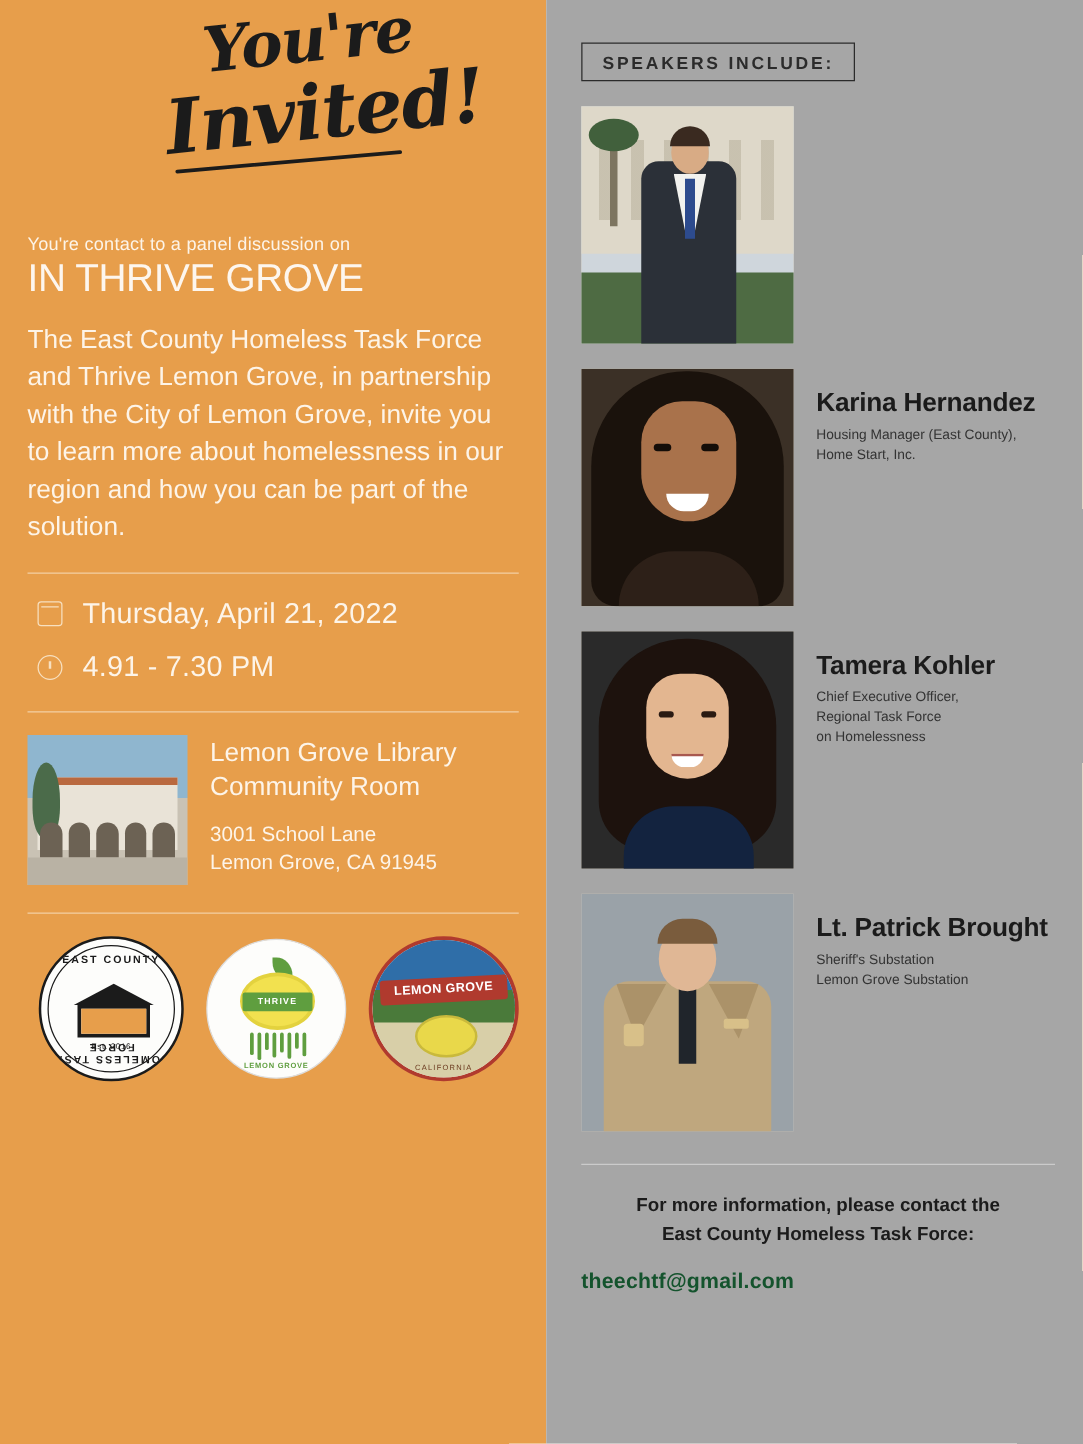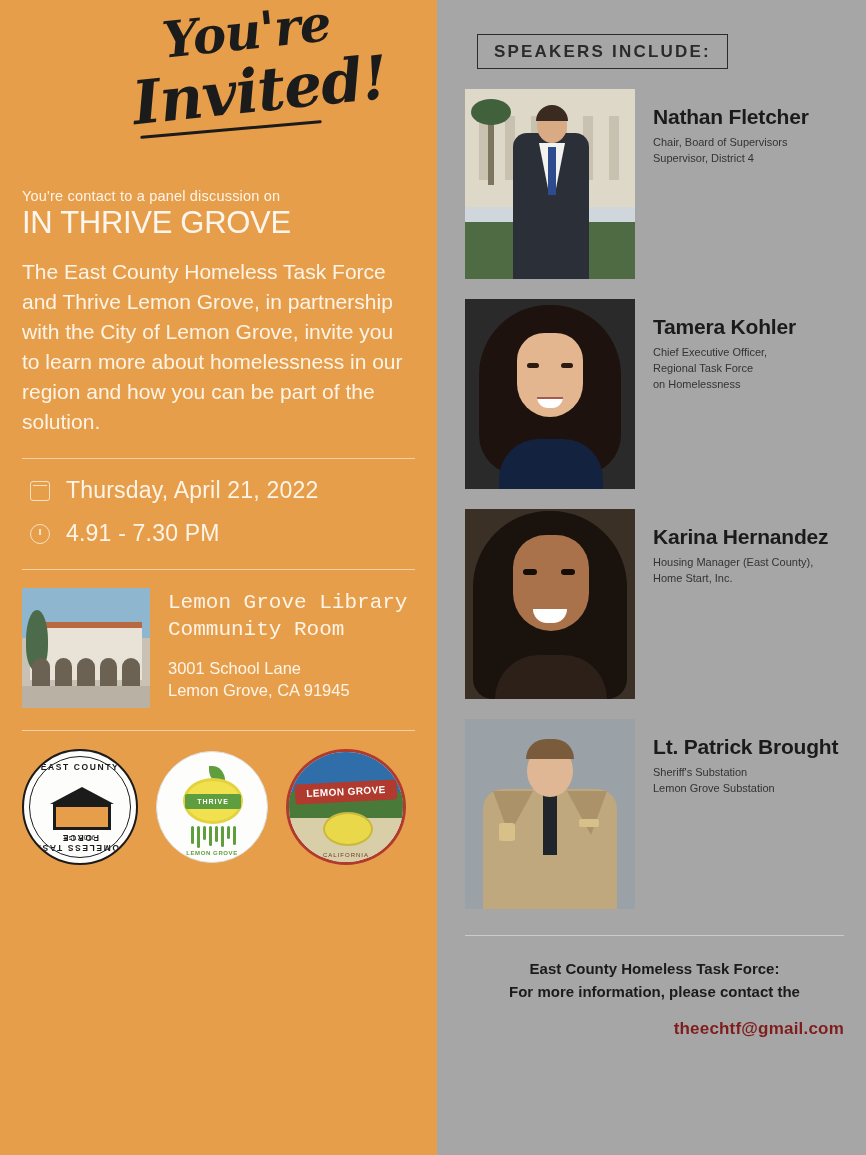--- a/index.html
+++ b/index.html
@@ -151,39 +151,39 @@
   }
   .vp-tree {
     position:absolute; left: 4px; top: 22px; width: 22px; height: 60px;
     background:#4b6b4a; border-radius: 50% 50% 40% 40%;
   }
   .venue-text { padding-top: 2px; }
   .venue-name {
     color: #fdf4e8;
     font-size: 21px;
     line-height: 1.25;
-    font-family: Liberation Mono, monospace;
   }
   .venue-addr {
     color: #fdf4e8;
     font-size: 16.5px;
     line-height: 1.35;
     margin-top: 14px;
   }
   .brought {
     color: #2a2a2a;
     font-size: 15px;
     font-weight: 600;
     margin-top: 2px;
   }
   .logos {
     display: flex;
     gap: 18px;
     align-items: center;
     margin-top: 12px;
+    justify-content: flex-end;
   }
   .logo { position: relative; flex: 0 0 auto; }
 
   
   .logo1 {
     width: 116px; height: 116px; border-radius: 50%;
     background: #fdfdfb;
     border: 2px solid #1b1b1b;
     overflow: hidden;
   }
@@ -280,25 +280,24 @@
   .right {
     width: 429px; height: 100%;
     background: #a6a6a6;
     padding: 34px 22px 0 28px;
     position: relative;
   }
   .speakers-tag {
     display: inline-block;
     border: 1.5px solid #2b2b2b;
     padding: 7px 16px 6px 16px;
-    font-size: 17px;
+    font-size: 14px;
     font-weight: 700;
     letter-spacing: 2.2px;
     color: #2b2b2b;
-    margin-left: 12px;
   }
   .speaker {
     display: flex;
     gap: 18px;
     align-items: flex-start;
     margin-top: 20px;
   }
   .sp-photo {
     width: 170px; height: 190px;
     flex: 0 0 170px;
@@ -392,22 +391,22 @@
     margin: 26px 0 22px 0;
   }
   .contact-lines {
     text-align: center;
     color: #1b1b1b;
     font-size: 15px;
     font-weight: 700;
     line-height: 1.5;
   }
   .contact-email {
-    text-align: right;
-    color: #7f1d1d;
+    text-align: left;
+    color: #14532d;
     font-size: 17px;
     font-weight: 700;
     margin-top: 16px;
     letter-spacing: .2px;
   }
 </style>
 </head>
 <body>
 
 <div class="flyer">
@@ -514,64 +513,57 @@
           <div class="p1-bldg"></div>
           <div class="p1-win"></div>
         <div class="p1-palm"></div>
           <div class="p1-green"></div>
         <div class="p1-body"></div>
           <div class="p1-shirt"></div>
           <div class="p1-tie"></div>
         <div class="p1-head"></div>
           <div class="p1-hair"></div>
       </div>
+    </div>
+
+    <div class="speaker">
+      <div class="sp-photo">
+        <div class="p3-bg"></div>
+          <div class="p3-hair"></div>
+          <div class="p3-face"></div>
+        <div class="p3-eye-l"></div>
+          <div class="p3-eye-r"></div>
+          <div class="p3-mouth"></div>
+        <div class="p3-body"></div>
+      </div>
       <div class="sp-info">
-        <div class="sp-name">Nathan Fletcher</div>
+        <div class="sp-name">Karina Hernandez</div>
         <div class="sp-title">
-          <div>Chair, Board of Supervisors</div>
-          <div>Supervisor, District 4</div>
+          <div>Housing Manager (East County),</div>
+          <div>Home Start, Inc.</div>
         </div>
       </div>
     </div>
 
     <div class="speaker">
       <div class="sp-photo">
         <div class="p2-bg"></div>
           <div class="p2-hair"></div>
           <div class="p2-face"></div>
         <div class="p2-eye-l"></div>
           <div class="p2-eye-r"></div>
           <div class="p2-mouth"></div>
         <div class="p2-body"></div>
       </div>
       <div class="sp-info">
         <div class="sp-name">Tamera Kohler</div>
         <div class="sp-title">
           <div>Chief Executive Officer,</div>
           <div>Regional Task Force</div>
           <div>on Homelessness</div>
-        </div>
-      </div>
-    </div>
-
-    <div class="speaker">
-      <div class="sp-photo">
-        <div class="p3-bg"></div>
-          <div class="p3-hair"></div>
-          <div class="p3-face"></div>
-        <div class="p3-eye-l"></div>
-          <div class="p3-eye-r"></div>
-          <div class="p3-mouth"></div>
-        <div class="p3-body"></div>
-      </div>
-      <div class="sp-info">
-        <div class="sp-name">Karina Hernandez</div>
-        <div class="sp-title">
-          <div>Housing Manager (East County),</div>
-          <div>Home Start, Inc.</div>
         </div>
       </div>
     </div>
 
     <div class="speaker">
       <div class="sp-photo">
         <div class="p4-bg"></div>
           <div class="p4-body"></div>
         <div class="p4-collar-l"></div>
           <div class="p4-collar-r"></div>
@@ -585,19 +577,19 @@
         <div class="sp-name">Lt. Patrick Brought</div>
         <div class="sp-title">
           <div>Sheriff's Substation</div>
           <div>Lemon Grove Substation</div>
         </div>
       </div>
     </div>
 
     <div class="contact-rule"></div>
     <div class="contact-lines">
+      <div>For more information, please contact the</div>
       <div>East County Homeless Task Force:</div>
-      <div>For more information, please contact the</div>
     </div>
     <div class="contact-email">theechtf@gmail.com</div>
   </div>
 
 </div>
 
 </body></html>

